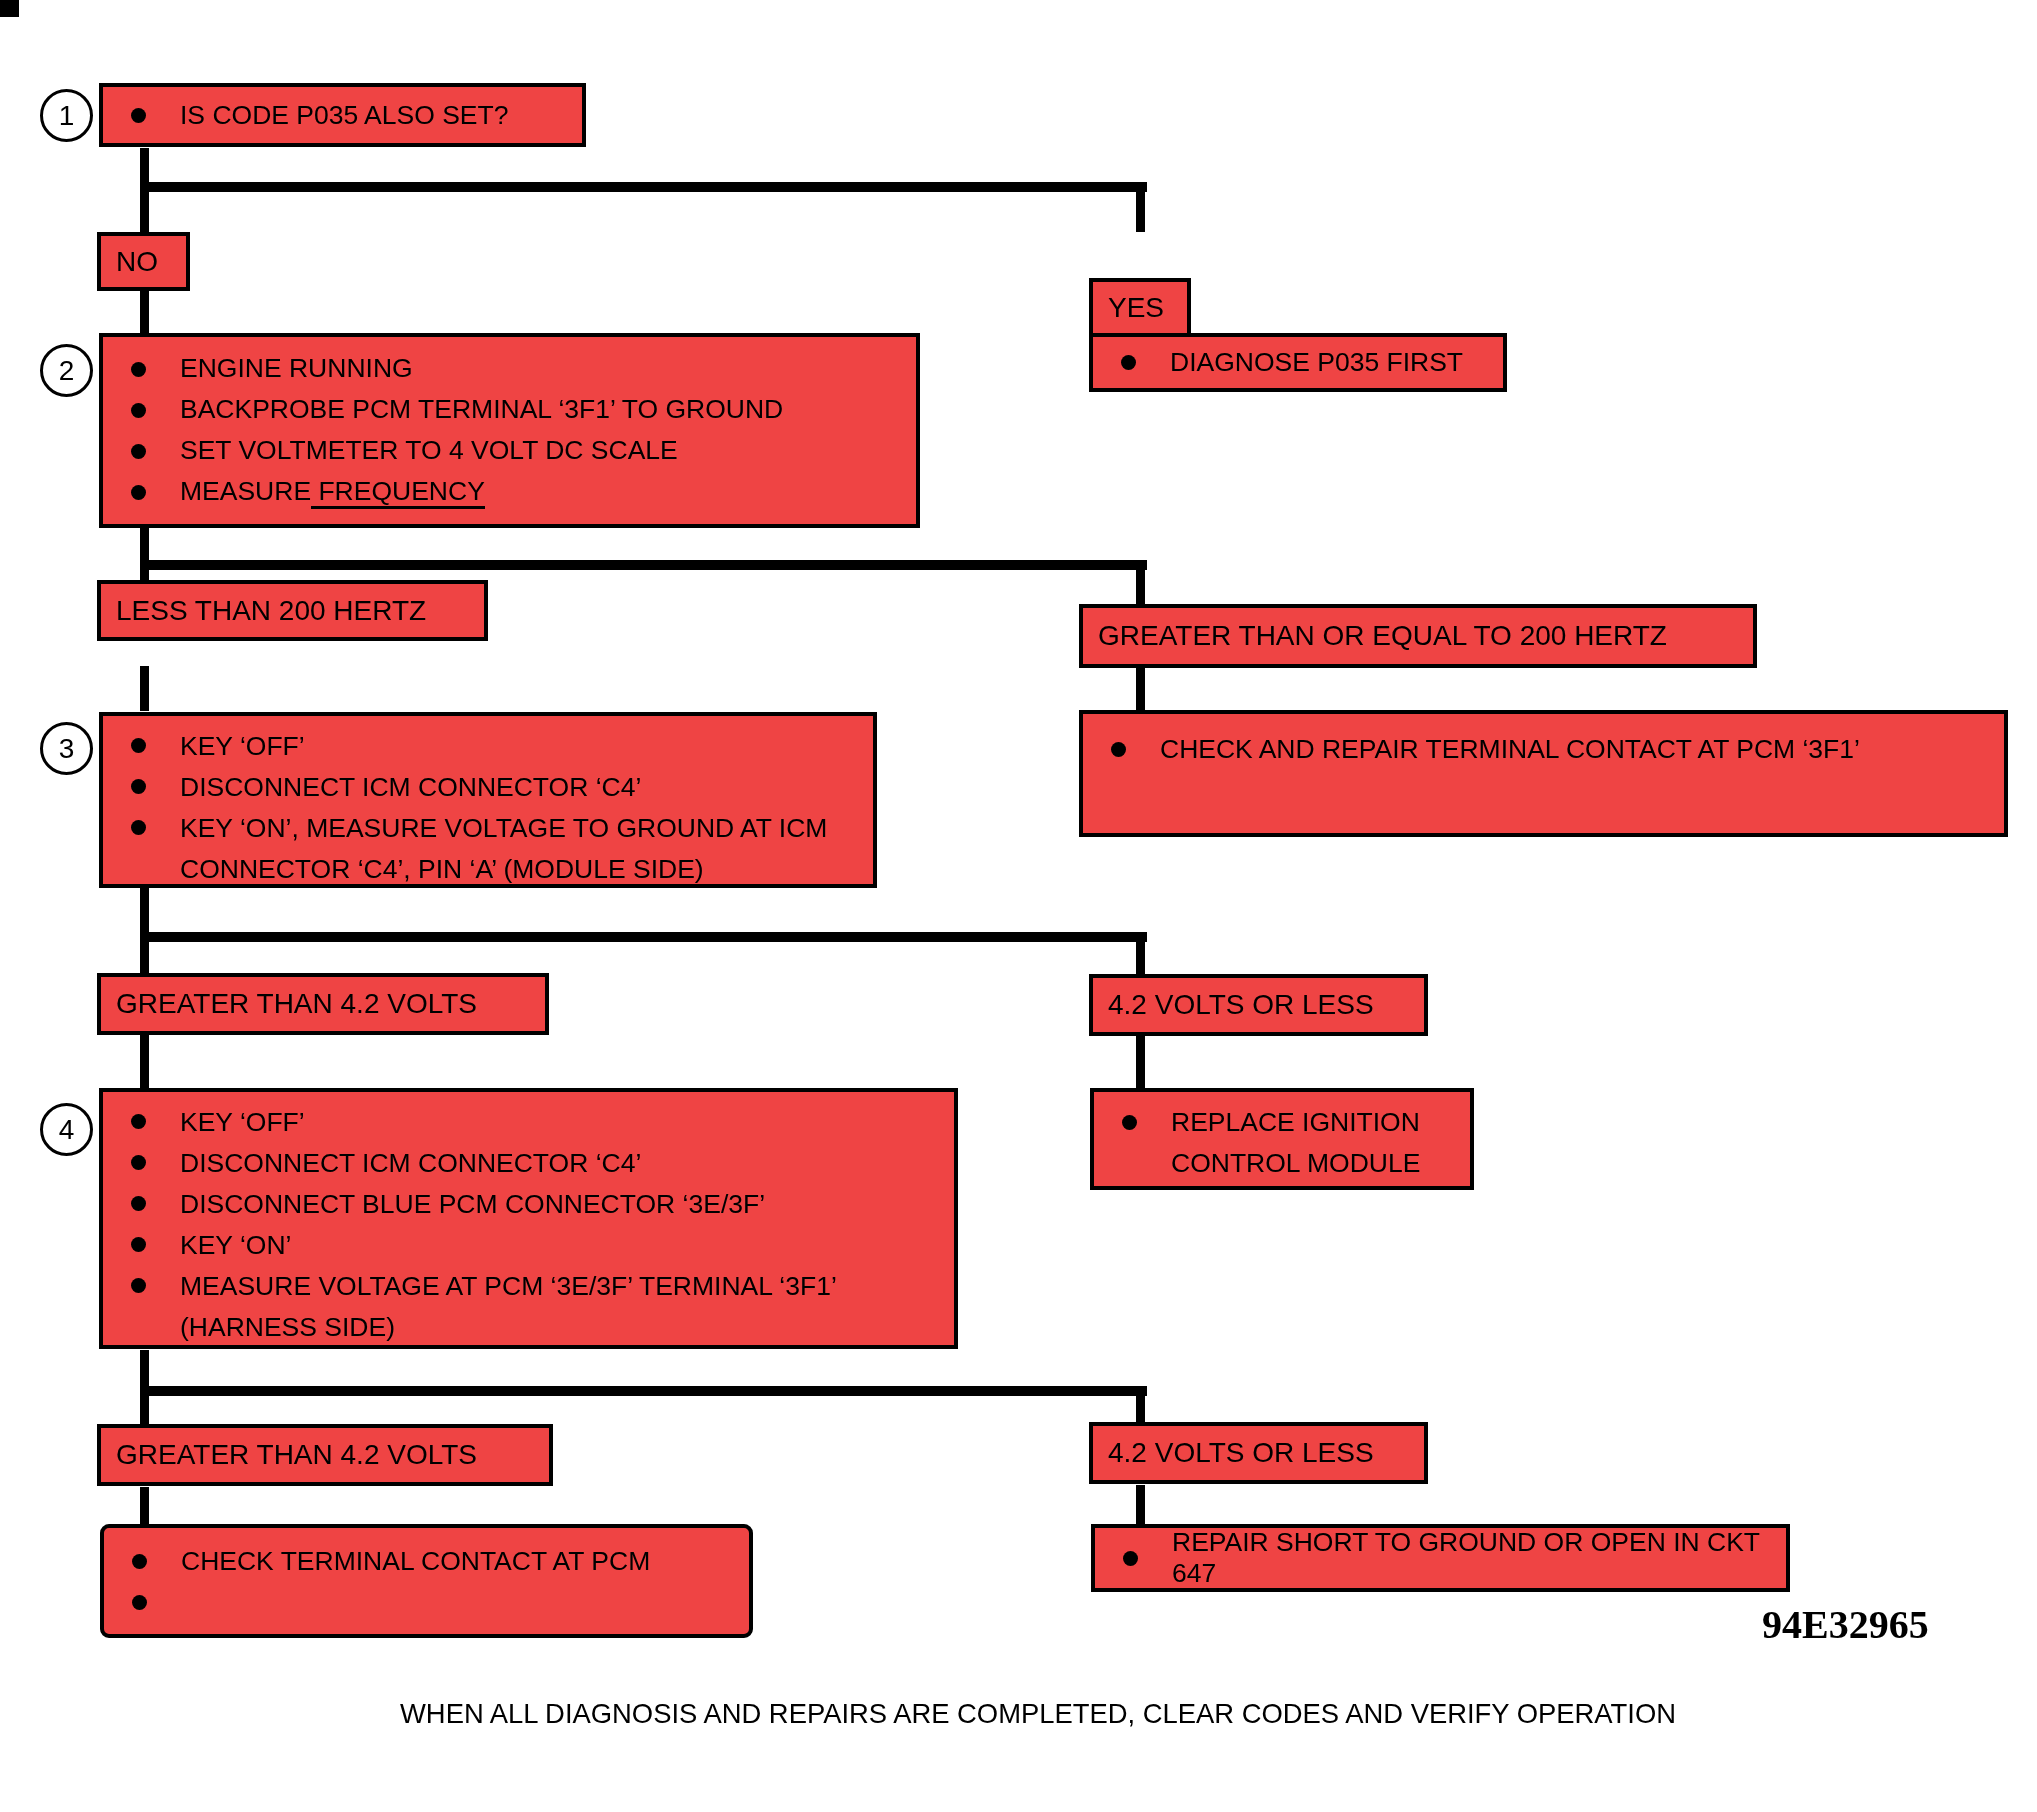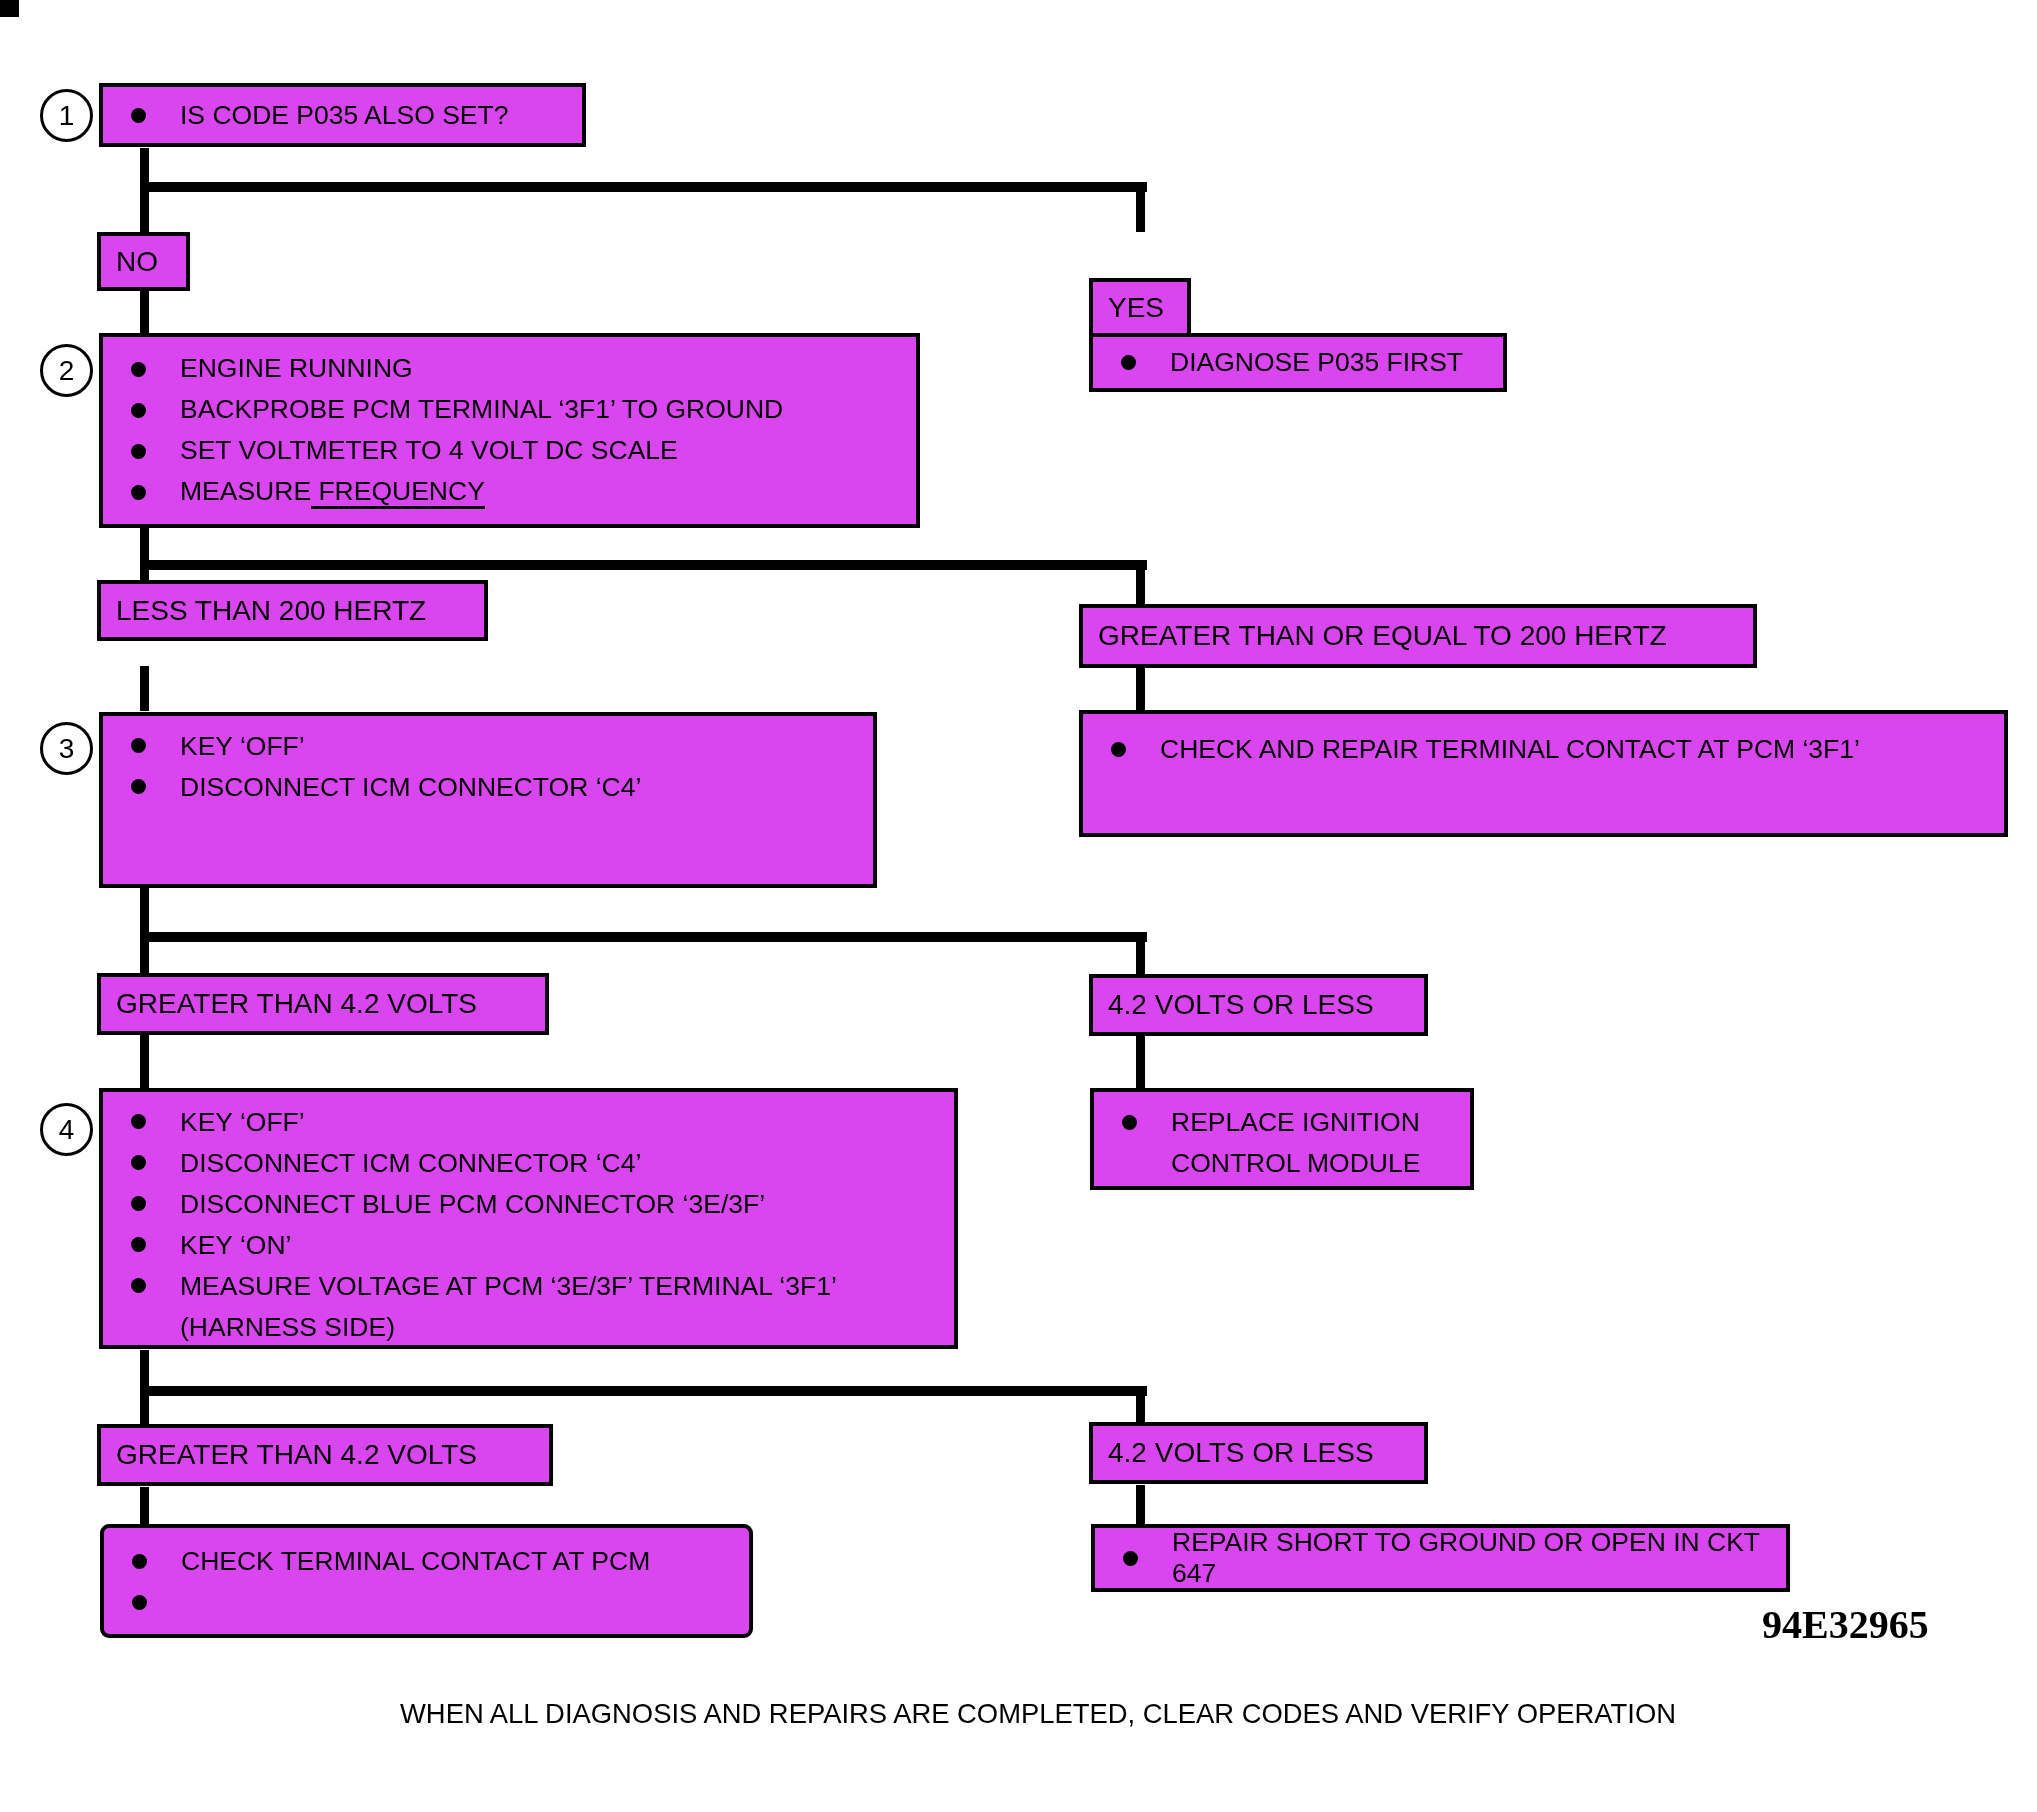--- a/index.html
+++ b/index.html
@@ -1,20 +1,20 @@
 <!DOCTYPE html>
 <html style="font-size:15px"><head>
 <meta charset="utf-8">
 <style>
   html,body{margin:0;padding:0;background:#fff;}
   .canvas{
     position:relative;width:2038px;height:1812px;background:#ffffff;
     font-family:"Liberation Sans",sans-serif;color:#000;overflow:hidden;
   }
-  .box{position:absolute;border:4.7px solid #000;background:#d946ef;box-sizing:border-box;}
+  .box{position:absolute;border:4.7px solid #000;background:#ef4444;box-sizing:border-box;}
   .label-box{display:flex;align-items:center;padding-left:15px;font-size:28px;}
   .action-single{display:flex;align-items:center;}
   .vline{position:absolute;width:8.5px;background:#000;}
   .hline{position:absolute;height:9.5px;background:#000;}
   .circle{
     position:absolute;width:47px;height:47px;border:3.8px solid #000;border-radius:50%;
     display:flex;align-items:center;justify-content:center;font-size:28px;background:#fff;
     box-sizing:content-box;
   }
   ul.bullets{list-style:none;margin:0;padding:0;}
@@ -130,20 +130,24 @@
   <div class="box" style="left:99px;top:712px;width:778px;height:176px;padding-top:9.5px;">
     <ul class="bullets" style="line-height:40px;">
       <li>
         <span class="dot" style="margin-top:12.3px;"></span>
         <span class="btxt">KEY ‘OFF’</span>
       </li>
       <li>
         <span class="dot" style="margin-top:12.3px;"></span>
         <span class="btxt">DISCONNECT ICM CONNECTOR ‘C4’</span>
       </li>
+      <li>
+        <span class="dot" style="margin-top:12.3px;"></span>
+        <span class="btxt">KEY ‘ON’, MEASURE VOLTAGE TO GROUND AT ICM CONNECTOR ‘C4’, PIN ‘A’ (MODULE SIDE)</span>
+      </li>
     </ul>
   </div>
 
   <div class="box label-box" style="left:97px;top:973px;width:452px;height:62px;">
     <span>GREATER THAN 4.2 VOLTS</span>
   </div>
   <div class="box label-box" style="left:1089px;top:974px;width:339px;height:62px;">
     <span>4.2 VOLTS OR LESS</span>
   </div>
 

